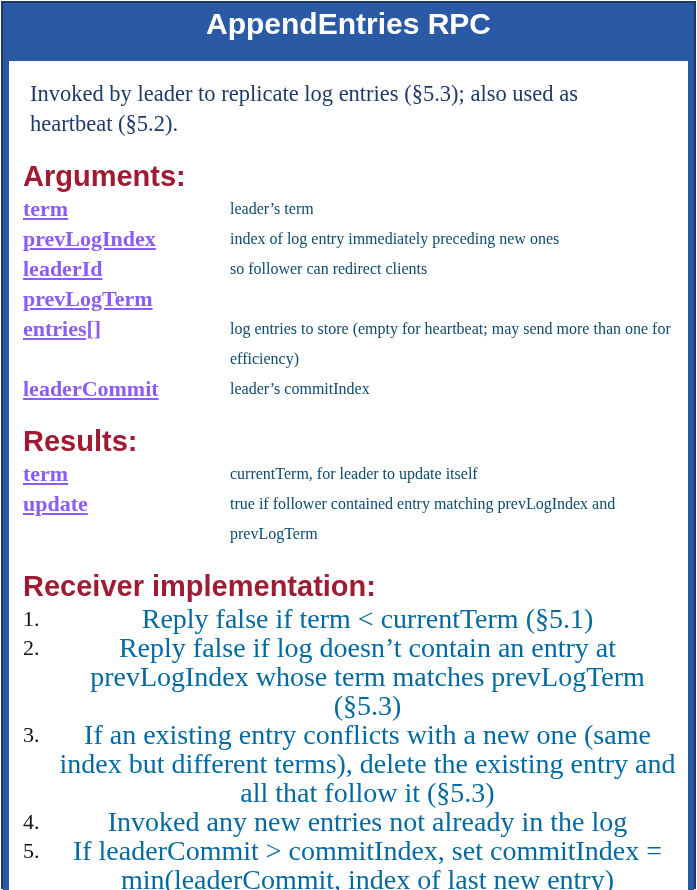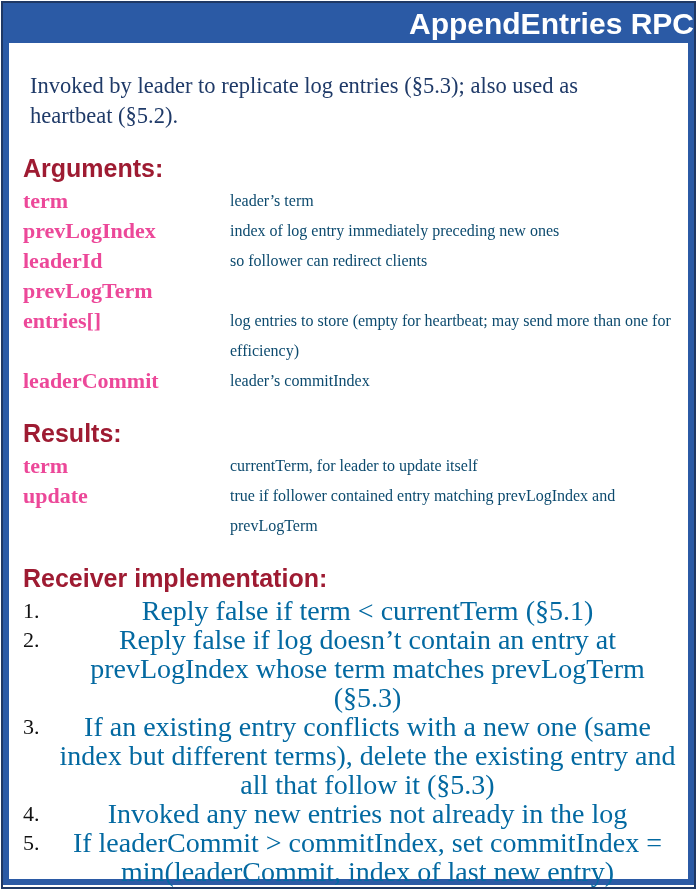--- a/index.html
+++ b/index.html
@@ -12,65 +12,66 @@
     background: #ffffff;
   }
   .card {
     box-sizing: border-box;
     width: 695px; height: 888px;
     border: 2px solid #1F3864;
     background: #ffffff;
   }
   .titlebar {
     box-sizing: border-box;
-    height: 40px;
+    height: 58px;
     background: #2B5AA5;
     color: #ffffff;
     font-family: "Liberation Sans", sans-serif;
     font-weight: bold;
     font-size: 30px;
     line-height: 42px;
-    text-align: right;
+    text-align: center;
     letter-spacing: 0px;
   }
   .body {
     box-sizing: border-box;
     height: 842px;
     border-left: 6px solid #2B5AA5;
     border-right: 6px solid #2B5AA5;
     border-bottom: 6px solid #2B5AA5;
     background: #ffffff;
     padding: 12px 8px 0 14px;
   }
   .intro {
     color: #1F3A68;
     font-size: 22.5px;
     line-height: 30px;
-    margin: 16px 0 0 7px;
+    margin: 6px 0 0 7px;
     width: 630px;
   }
   .sec-heading {
     font-family: "Liberation Sans", sans-serif;
     font-weight: bold;
-    font-size: 25px;
+    font-size: 29px;
     color: #9E1B32;
     margin: 24px 0 5px 0;
     line-height: 26px;
   }
   .param-table { width: 660px; }
   .prow {
     display: grid;
     grid-template-columns: 207px 1fr;
     column-gap: 0;
   }
   .pname {
     font-weight: bold;
-    color: #ec4899;
+    color: #8b5cf6;
     font-size: 22px;
     line-height: 30px;
+    text-decoration: underline;
   }
   .pdesc {
     color: #0c4a6e;
     font-size: 16px;
     line-height: 30px;
   }
   .steps { margin-top: 2px; width: 655px; }
   .step {
     display: grid;
     grid-template-columns: 34px 1fr;

